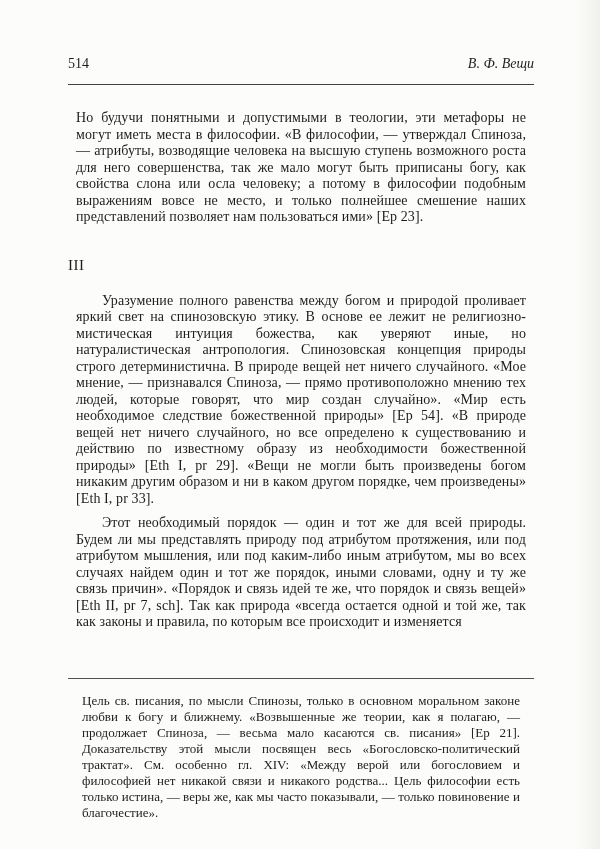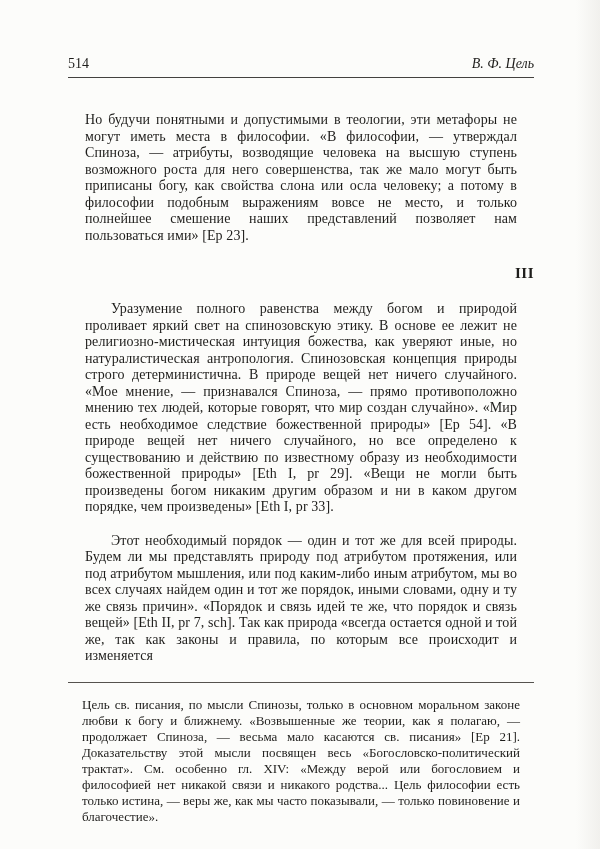--- a/index.html
+++ b/index.html
@@ -19,46 +19,46 @@
     font-family: "Liberation Serif", "DejaVu Serif", serif;
     display: flex;
     flex-direction: column;
     overflow: hidden;
   }
   .page-header {
     display: flex;
     justify-content: space-between;
     align-items: baseline;
     font-size: 14px;
-    padding-bottom: 5px;
+    padding-bottom: 12px;
     border-bottom: 1px solid #43413e;
     gap: 40px;
   }
   .running-author {
     font-style: italic;
   }
   .page-body {
     margin-top: 17px;
   }
   .page-body p {
-    margin: 17px;
+    margin: 8px;
     font-size: 14px;
     line-height: 16.5px;
     text-align: justify;
     text-indent: 26px;
     letter-spacing: 0.1px;
   }
   .page-body p.opening {
     text-indent: 0;
   }
   .section-heading {
-    margin: 21px 0 19px 0;
+    margin: 31px 0 19px 0;
     font-size: 15px;
-    font-weight: bold;
-    text-align: right;
+    font-weight: normal;
+    text-align: left;
     letter-spacing: 0.5px;
   }
   .footnote-area {
     margin-top: auto;
   }
   .footnote-rule {
     height: 0;
     border-top: 1px solid #55524e;
     margin-bottom: 7px;
   }
@@ -69,21 +69,21 @@
     text-align: justify;
   }
 </style>
 </head>
 <body>
 
 <div class="page">
 
   <header class="page-header">
     <span class="page-number">514</span>
-    <span class="running-author">В. Ф. Цель</span>
+    <span class="running-author">В. Ф. Вещи</span>
   </header>
 
   <main class="page-body">
     <p class="opening">Но будучи понятными и допустимыми в теологии, эти метафоры не могут иметь места в философии. «В философии, — утверждал Спиноза, — атрибуты, возводящие человека на высшую ступень возможного роста для него совершенства, так же мало могут быть приписаны богу, как свойства слона или осла человеку; а потому в философии подобным выражениям вовсе не место, и только полнейшее смешение наших представлений позволяет нам пользоваться ими» [Ер 23].</p>
 
     <h3 class="section-heading">III</h3>
 
     <p>Уразумение полного равенства между богом и природой проливает яркий свет на спинозовскую этику. В основе ее лежит не религиозно-мистическая интуиция божества, как уверяют иные, но натуралистическая антропология. Спинозовская концепция природы строго детерминистична. В природе вещей нет ничего случайного. «Мое мнение, — признавался Спиноза, — прямо противоположно мнению тех людей, которые говорят, что мир создан случайно». «Мир есть необходимое следствие божественной природы» [Ер 54]. «В природе вещей нет ничего случайного, но все определено к существованию и действию по известному образу из необходимости божественной природы» [Eth I, pr 29]. «Вещи не могли быть произведены богом никаким другим образом и ни в каком другом порядке, чем произведены» [Eth I, pr 33].</p>
 
     <p>Этот необходимый порядок — один и тот же для всей природы. Будем ли мы представлять природу под атрибутом протяжения, или под атрибутом мышления, или под каким-либо иным атрибутом, мы во всех случаях найдем один и тот же порядок, иными словами, одну и ту же связь причин». «Порядок и связь идей те же, что порядок и связь вещей» [Eth II, pr 7, sch]. Так как природа «всегда остается одной и той же, так как законы и правила, по которым все происходит и изменяется</p>

